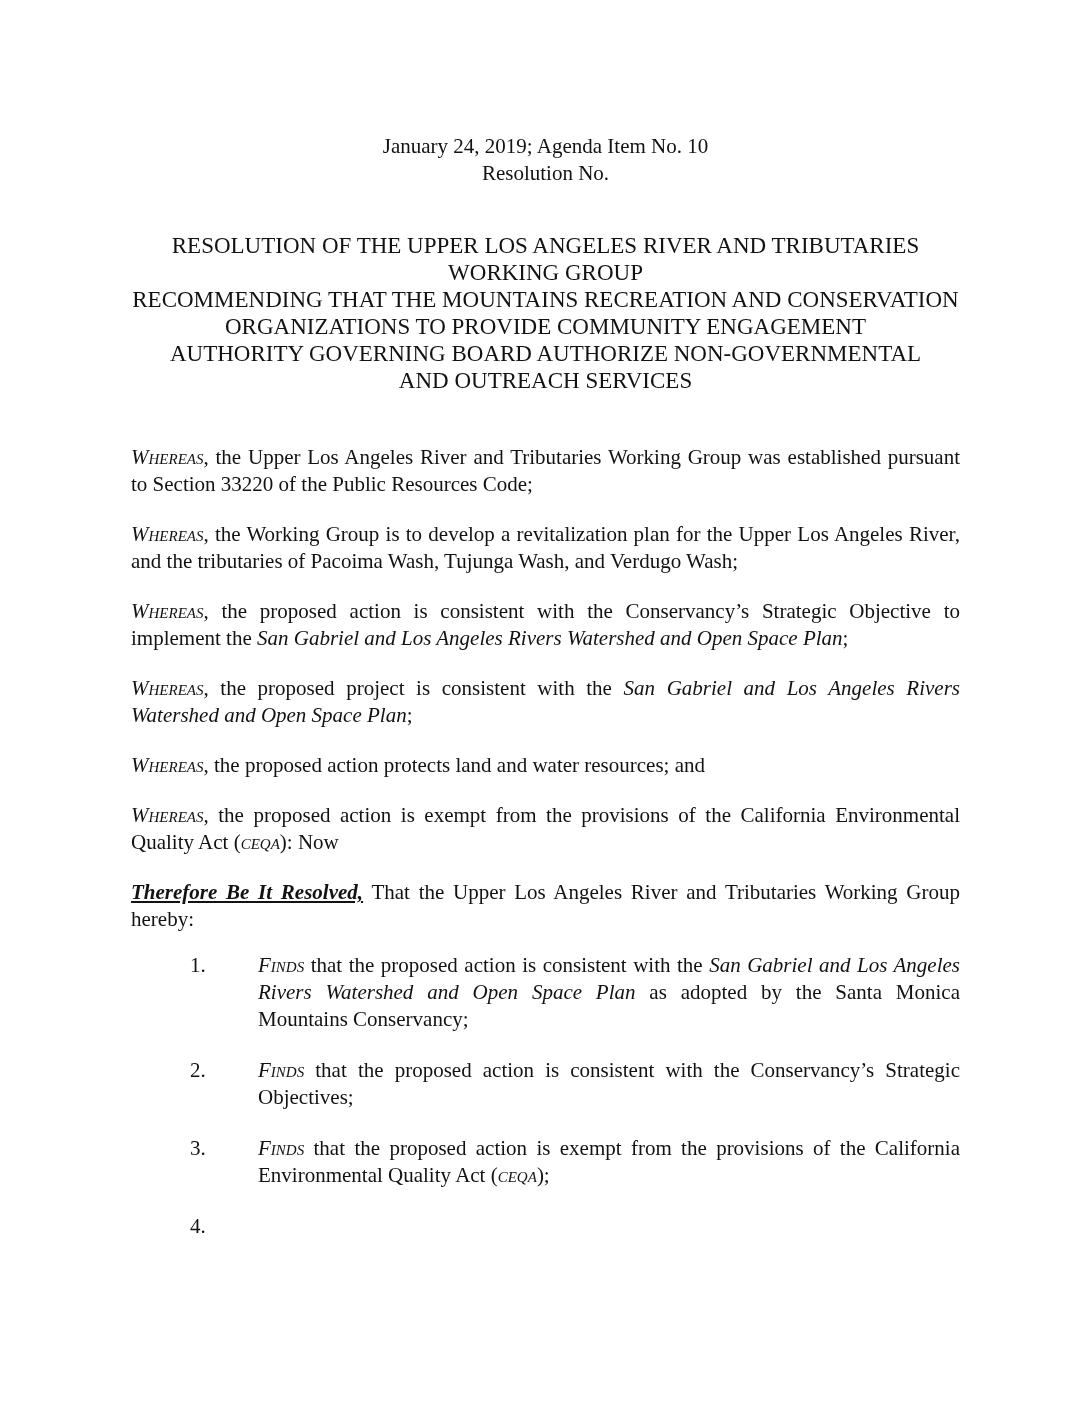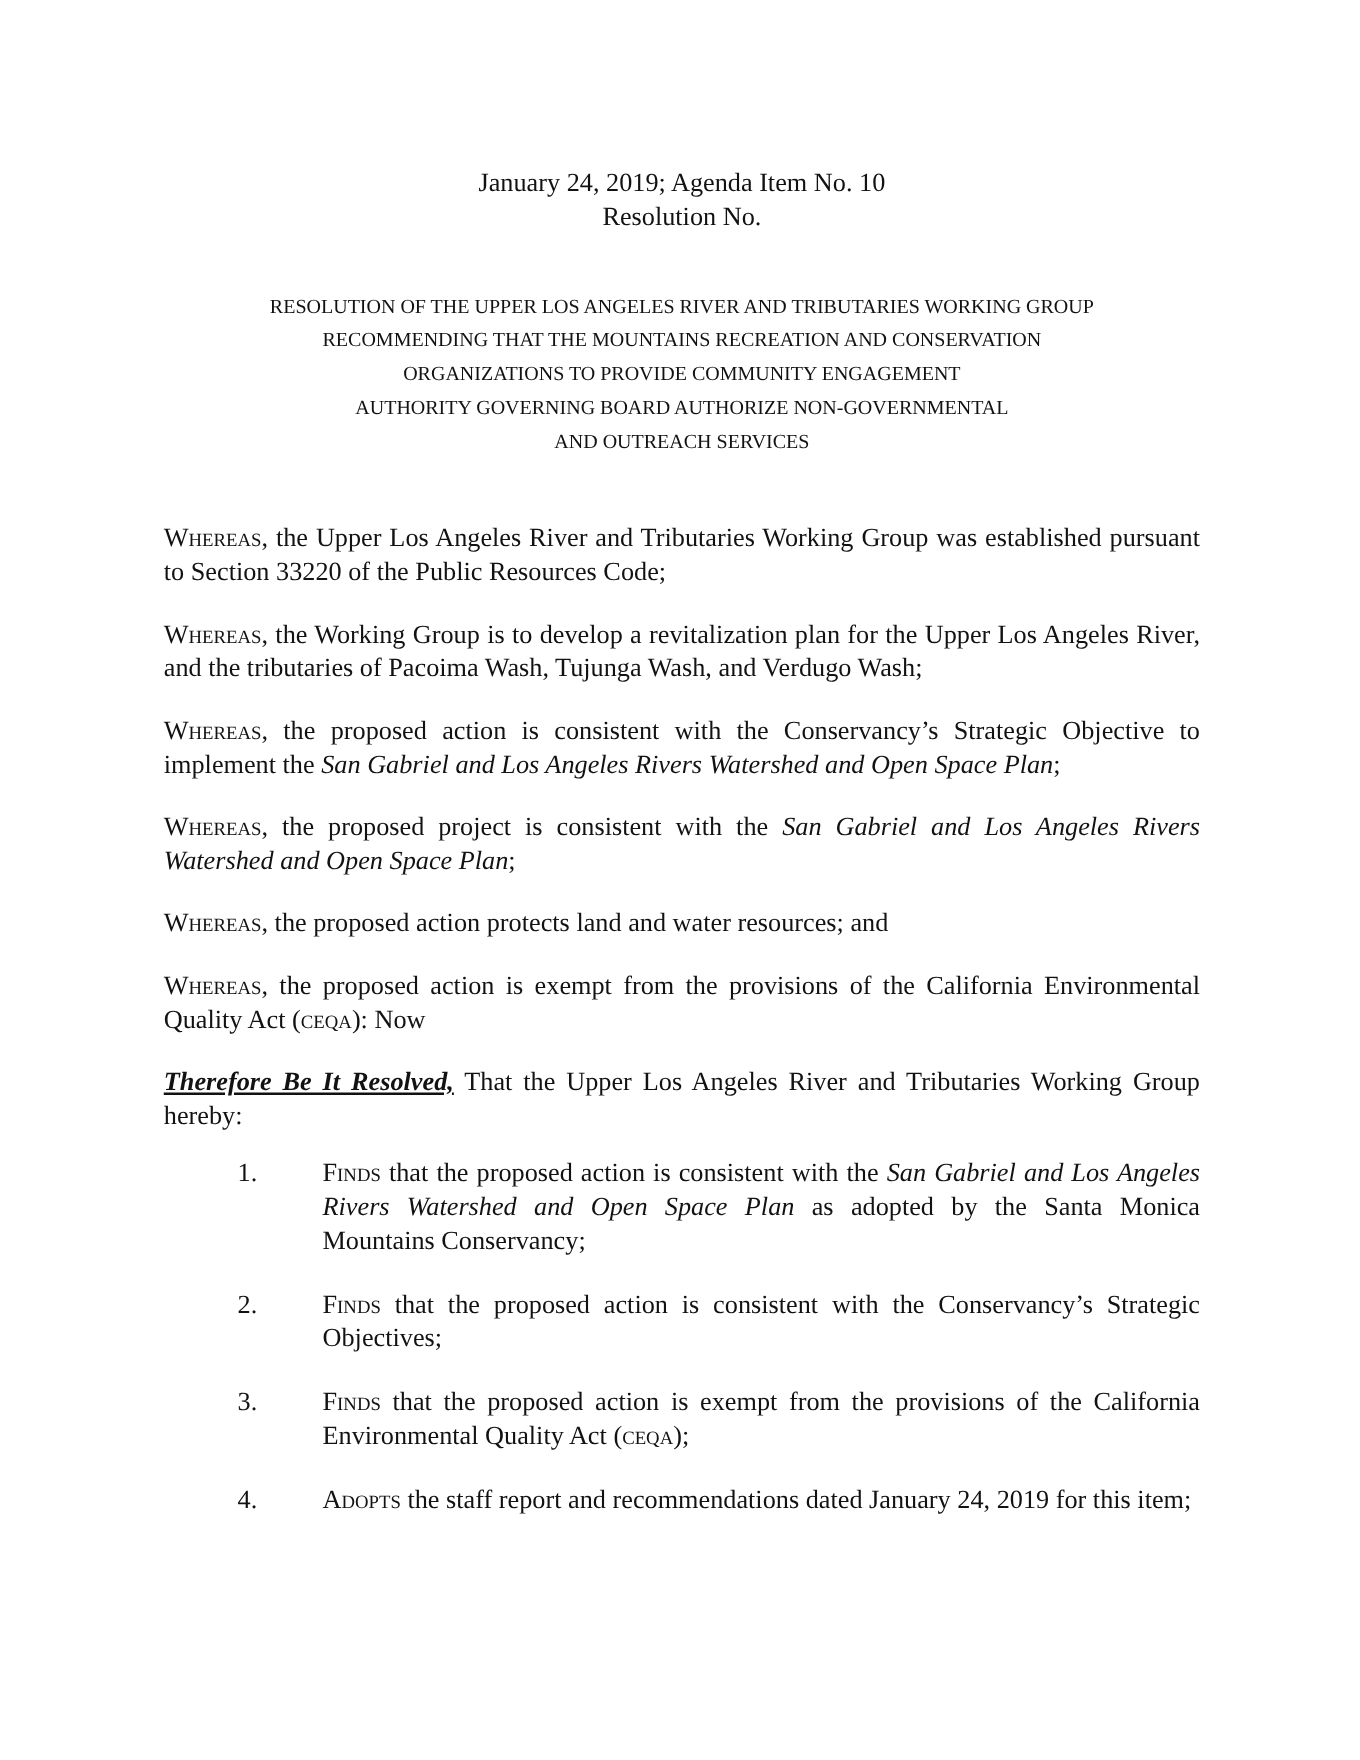--- a/index.html
+++ b/index.html
@@ -25,21 +25,21 @@
     width: 829px;
   }
   .center-line {
     text-align: center;
     white-space: nowrap;
   }
   .resolution-line {
   }
   .title-block {
     margin-top: 45px;
-    font-size: 16px;
+    font-size: 23px;
     line-height: 27px;
   }
   .title-line {
     text-align: center;
   }
   .paragraphs {
     margin-top: 50px;
   }
   .para {
     margin: 0 0 23px 0;
@@ -62,20 +62,21 @@
     margin-left: 59px;
     width: 68px;
     flex: 0 0 68px;
   }
   .list-text {
     flex: 1;
     text-align: justify;
   }
   .sc {
     font-variant: small-caps;
+    font-style: italic;
   }
   .it {
     font-style: italic;
   }
   .bi {
     font-style: italic;
     font-weight: bold;
     text-decoration: underline;
   }
 </style>
@@ -115,18 +116,17 @@
         <div class="list-item">
           <span class="list-number">2.</span>
           <div class="list-text"><span class="sc">Finds</span><span> that the proposed action is consistent with the Conservancy’s Strategic Objectives;</span></div>
         </div>
         <div class="list-item">
           <span class="list-number">3.</span>
           <div class="list-text"><span class="sc">Finds</span><span> that the proposed action is exempt from the provisions of the California Environmental Quality Act (</span><span class="sc">ceqa</span><span>);</span></div>
         </div>
         <div class="list-item">
           <span class="list-number">4.</span>
-          <div class="list-text"><span class="sc">Adopts</span><span> the staff report and recommendations dated January 24, 2019 for this item;</span></div>
         </div>
       </div>
 
   </div>
 </div>
 
 </body></html>

